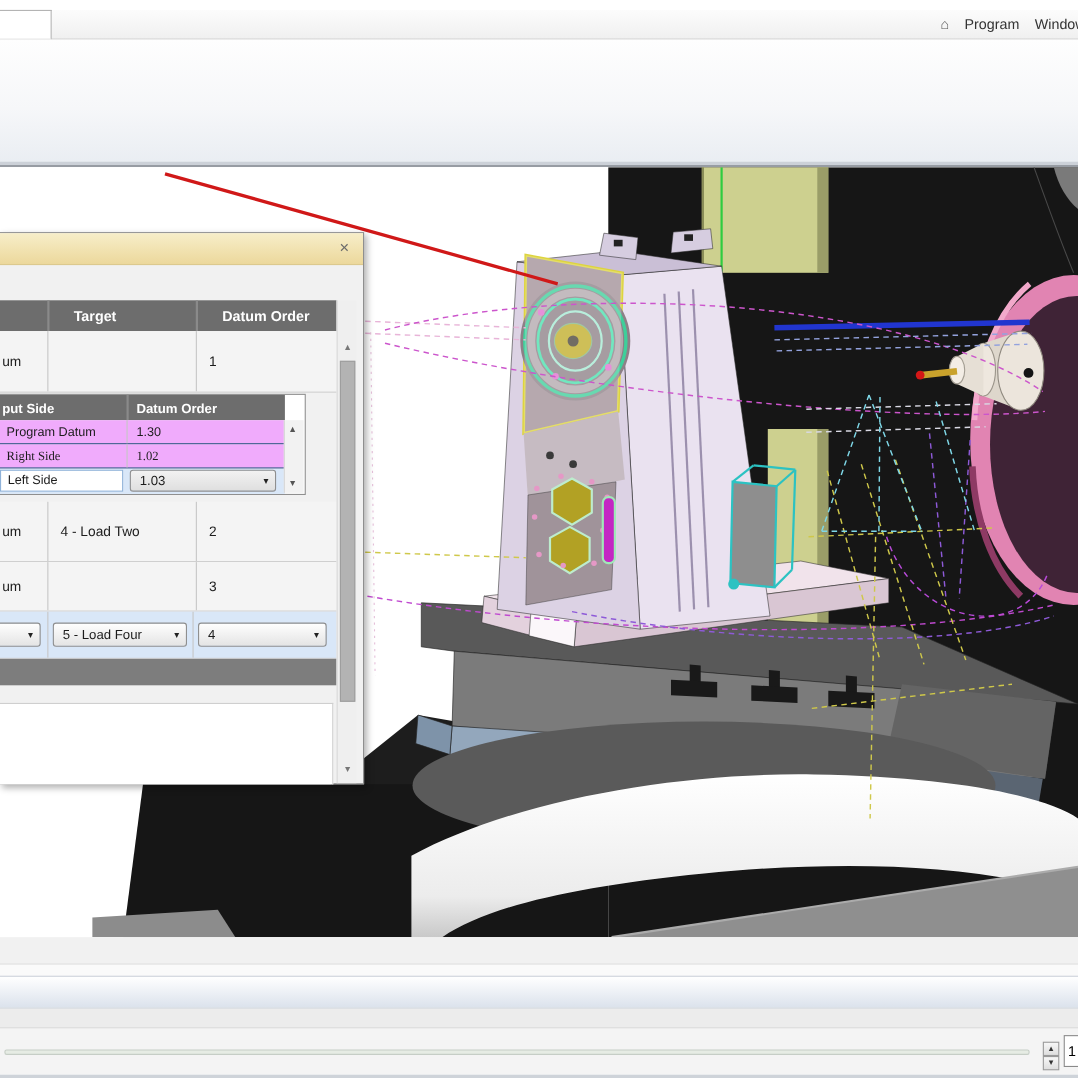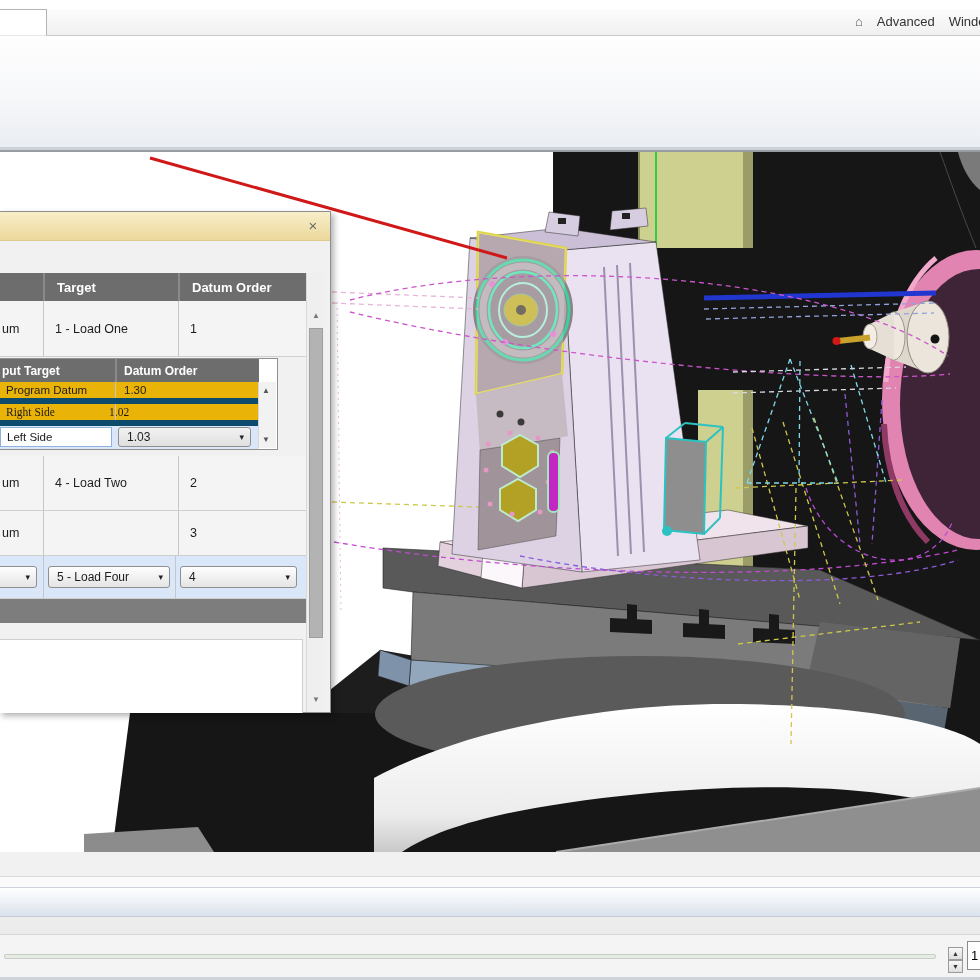--- a/index.html
+++ b/index.html
@@ -24,34 +24,34 @@
   #viewport { left:0; top:152px; width:980px; height:700px; background:#fff; }
 
   
   #dialog { left:-1px; top:211px; width:332px; height:502px; background:#f1f1f1;
     border:1px solid #8f8f8f; box-shadow:3px 3px 6px rgba(0,0,0,.3); z-index:10; font-size:12.5px; color:#1c1c1c; }
   #dlg-title { left:0; top:0; width:330px; height:29px;
     background:linear-gradient(#f7eec9,#ecd89c); border-bottom:1px solid #dcc98e; }
   #dlg-close { right:8px; top:5px; width:18px; height:18px; text-align:center;
     font-size:15px; line-height:18px; color:#6a6a6a; cursor:default; }
   .hdr { background:#6d6d6d; color:#fff; font-weight:600; font-size:13px; }
-  .hcell { position:absolute; top:0; height:100%; display:flex; align-items:center; padding-left:12px;
+  .hcell { position:absolute; top:0; height:100%; display:flex; align-items:center; padding-left:22px;
     border-left:2px solid #8a8a8a; overflow:hidden; white-space:nowrap; }
   #tbl-header { left:0; top:61px; width:306px; height:28px; }
   .trow { left:0; width:306px; background:#f4f4f4; border-bottom:1px solid #cfcfcf; overflow:hidden; }
   .tcell { position:absolute; top:0; height:100%; display:flex; align-items:center;
     padding-left:12px; overflow:hidden; white-space:nowrap; }
   .cdiv { position:absolute; top:0; height:100%; width:1px; background:#c6c6c6; }
   .row-sel { background:#d9e7f8 !important; }
 
   
   #subtable { left:-1px; top:146px; width:279px; height:92px; background:#fff;
     border:1px solid #8f8f8f; font-size:11.5px; }
   #sub-header { left:0; top:0; width:259px; height:23px; font-size:12px; }
-  .srow { left:0; width:259px; height:22px; border-bottom:6px solid #0c4a6e; background:#eab308; }
+  .srow { left:0; width:259px; height:22px; border-bottom:1px solid #0c4a6e; background:#f0abfc; }
   .scell { position:absolute; top:0; height:100%; display:flex; align-items:center;
     padding-left:6px; overflow:hidden; white-space:nowrap; }
   #sub-scroll { right:1px; top:23px; width:18px; height:66px; background:#f2f2f2; border-left:1px solid #d6d6d6; }
   .mini-arrow { position:absolute; left:3px; font-size:8px; color:#555; }
 
   
   #dlg-scroll { left:306px; top:61px; width:18px; height:439px; background:#efefef; border-left:1px solid #d9d9d9; }
   .sb-btn { position:absolute; left:2px; width:14px; height:14px; font-size:8px; color:#777;
     text-align:center; line-height:14px; }
   #sb-thumb { position:absolute; left:2px; top:55px; width:14px; height:310px;
@@ -85,21 +85,21 @@
     border:1px solid #8a8a8a; font-size:13px; padding:6px 0 0 3px; overflow:hidden; }
 </style>
 </head>
 <body>
 
 <div id="titlebar" class="abs"></div>
 <div id="menubar" class="abs"></div>
 <div id="file-tab" class="abs"></div>
 <div id="menu-items" class="abs">
   <span id="home-icon">⌂</span>
-  <span>Advanced</span>
+  <span>Program</span>
   <span>Window</span>
 </div>
 <div id="ribbon" class="abs"></div>
 
 <div id="viewport" class="abs">
 <svg width="980" height="700" viewBox="0 0 980 700">
   <defs>
     <linearGradient id="pg" x1="0" y1="0" x2="0" y2="1">
       <stop offset="0" stop-color="#ffffff"></stop>
           <stop offset="0.75" stop-color="#ececec"></stop>
@@ -273,39 +273,38 @@
   </div>
 
   <div id="tbl-header" class="abs hdr">
     <div class="hcell" style="left:0;width:43px;border-left:none;"></div>
     <div class="hcell" style="left:43px;width:135px;">Target</div>
     <div class="hcell" style="left:178px;width:128px;">Datum Order</div>
   </div>
 
   <div class="abs trow" style="top:89px;height:56px;">
     <div class="tcell" style="left:0;width:43px;padding-left:2px;">um</div>
-    <div class="tcell" style="left:43px;width:135px;">1 - Load One</div>
     <div class="tcell" style="left:178px;width:128px;">1</div>
     <div class="cdiv" style="left:43px;"></div>
       <div class="cdiv" style="left:178px;"></div>
   </div>
 
   <div id="subtable" class="abs">
     <div id="sub-header" class="abs hdr">
-      <div class="hcell" style="left:0;width:115px;border-left:none;padding-left:2px;">put Target</div>
+      <div class="hcell" style="left:0;width:115px;border-left:none;padding-left:2px;">put Side</div>
       <div class="hcell" style="left:115px;width:144px;padding-left:7px;">Datum Order</div>
     </div>
     <div class="abs srow" style="top:23px;">
       <div class="scell" style="left:0;width:115px;">Program Datum</div>
       <div class="scell" style="left:115px;width:144px;padding-left:9px;">1.30</div>
       <div class="cdiv" style="left:115px;"></div>
     </div>
     <div class="abs srow" style="top:45px;font-family:Liberation Serif, serif;">
       <div class="scell" style="left:0;width:115px;">Right Side</div>
-      <div class="scell" style="left:100px;width:144px;padding-left:9px;">1.02</div>
+      <div class="scell" style="left:115px;width:144px;padding-left:9px;">1.02</div>
       <div class="cdiv" style="left:115px;"></div>
     </div>
     <div class="abs srow row-sel" style="top:67px;height:23px;border-bottom:none;padding-left:22px;">
       <div class="edit-cell" style="left:0;top:1px;width:112px;height:20px;">
         <div class="scell" style="left:0;width:112px;">Left Side</div>
       </div>
       <div class="combo combo-blue" style="left:118px;top:1px;width:133px;height:20px;">
         <span class="lbl" style="top:2px;">1.03</span>
         <span class="arr" style="top:4px;">▾</span>
       </div>

